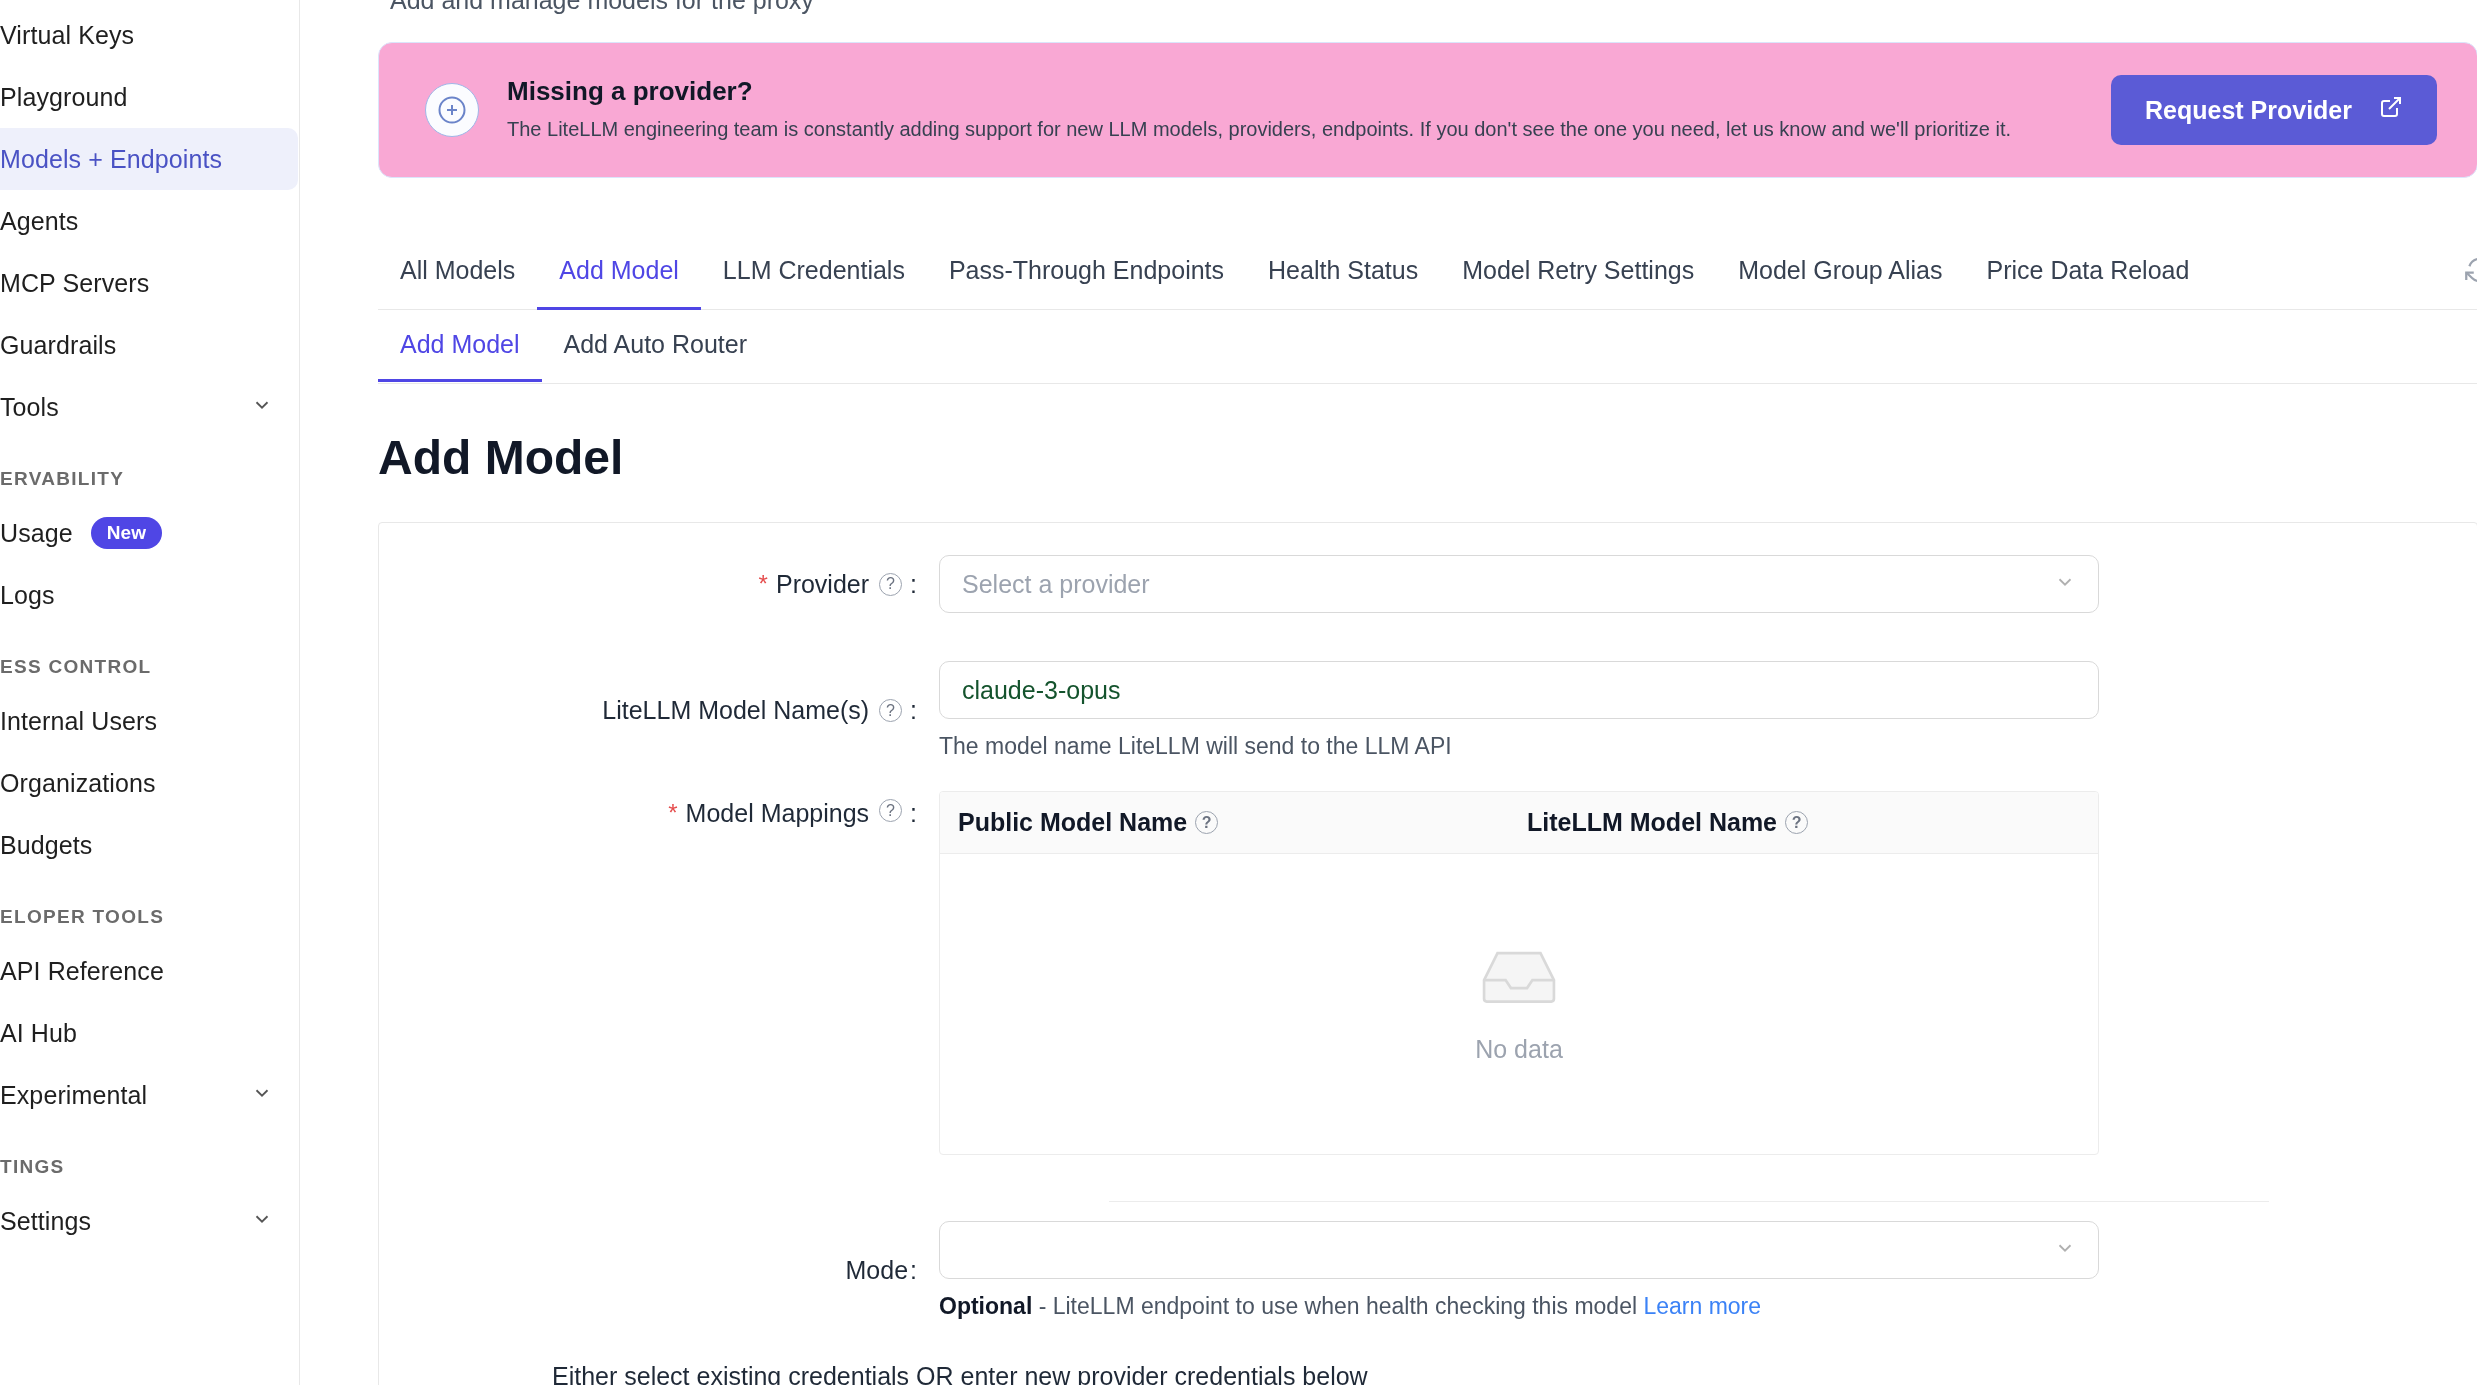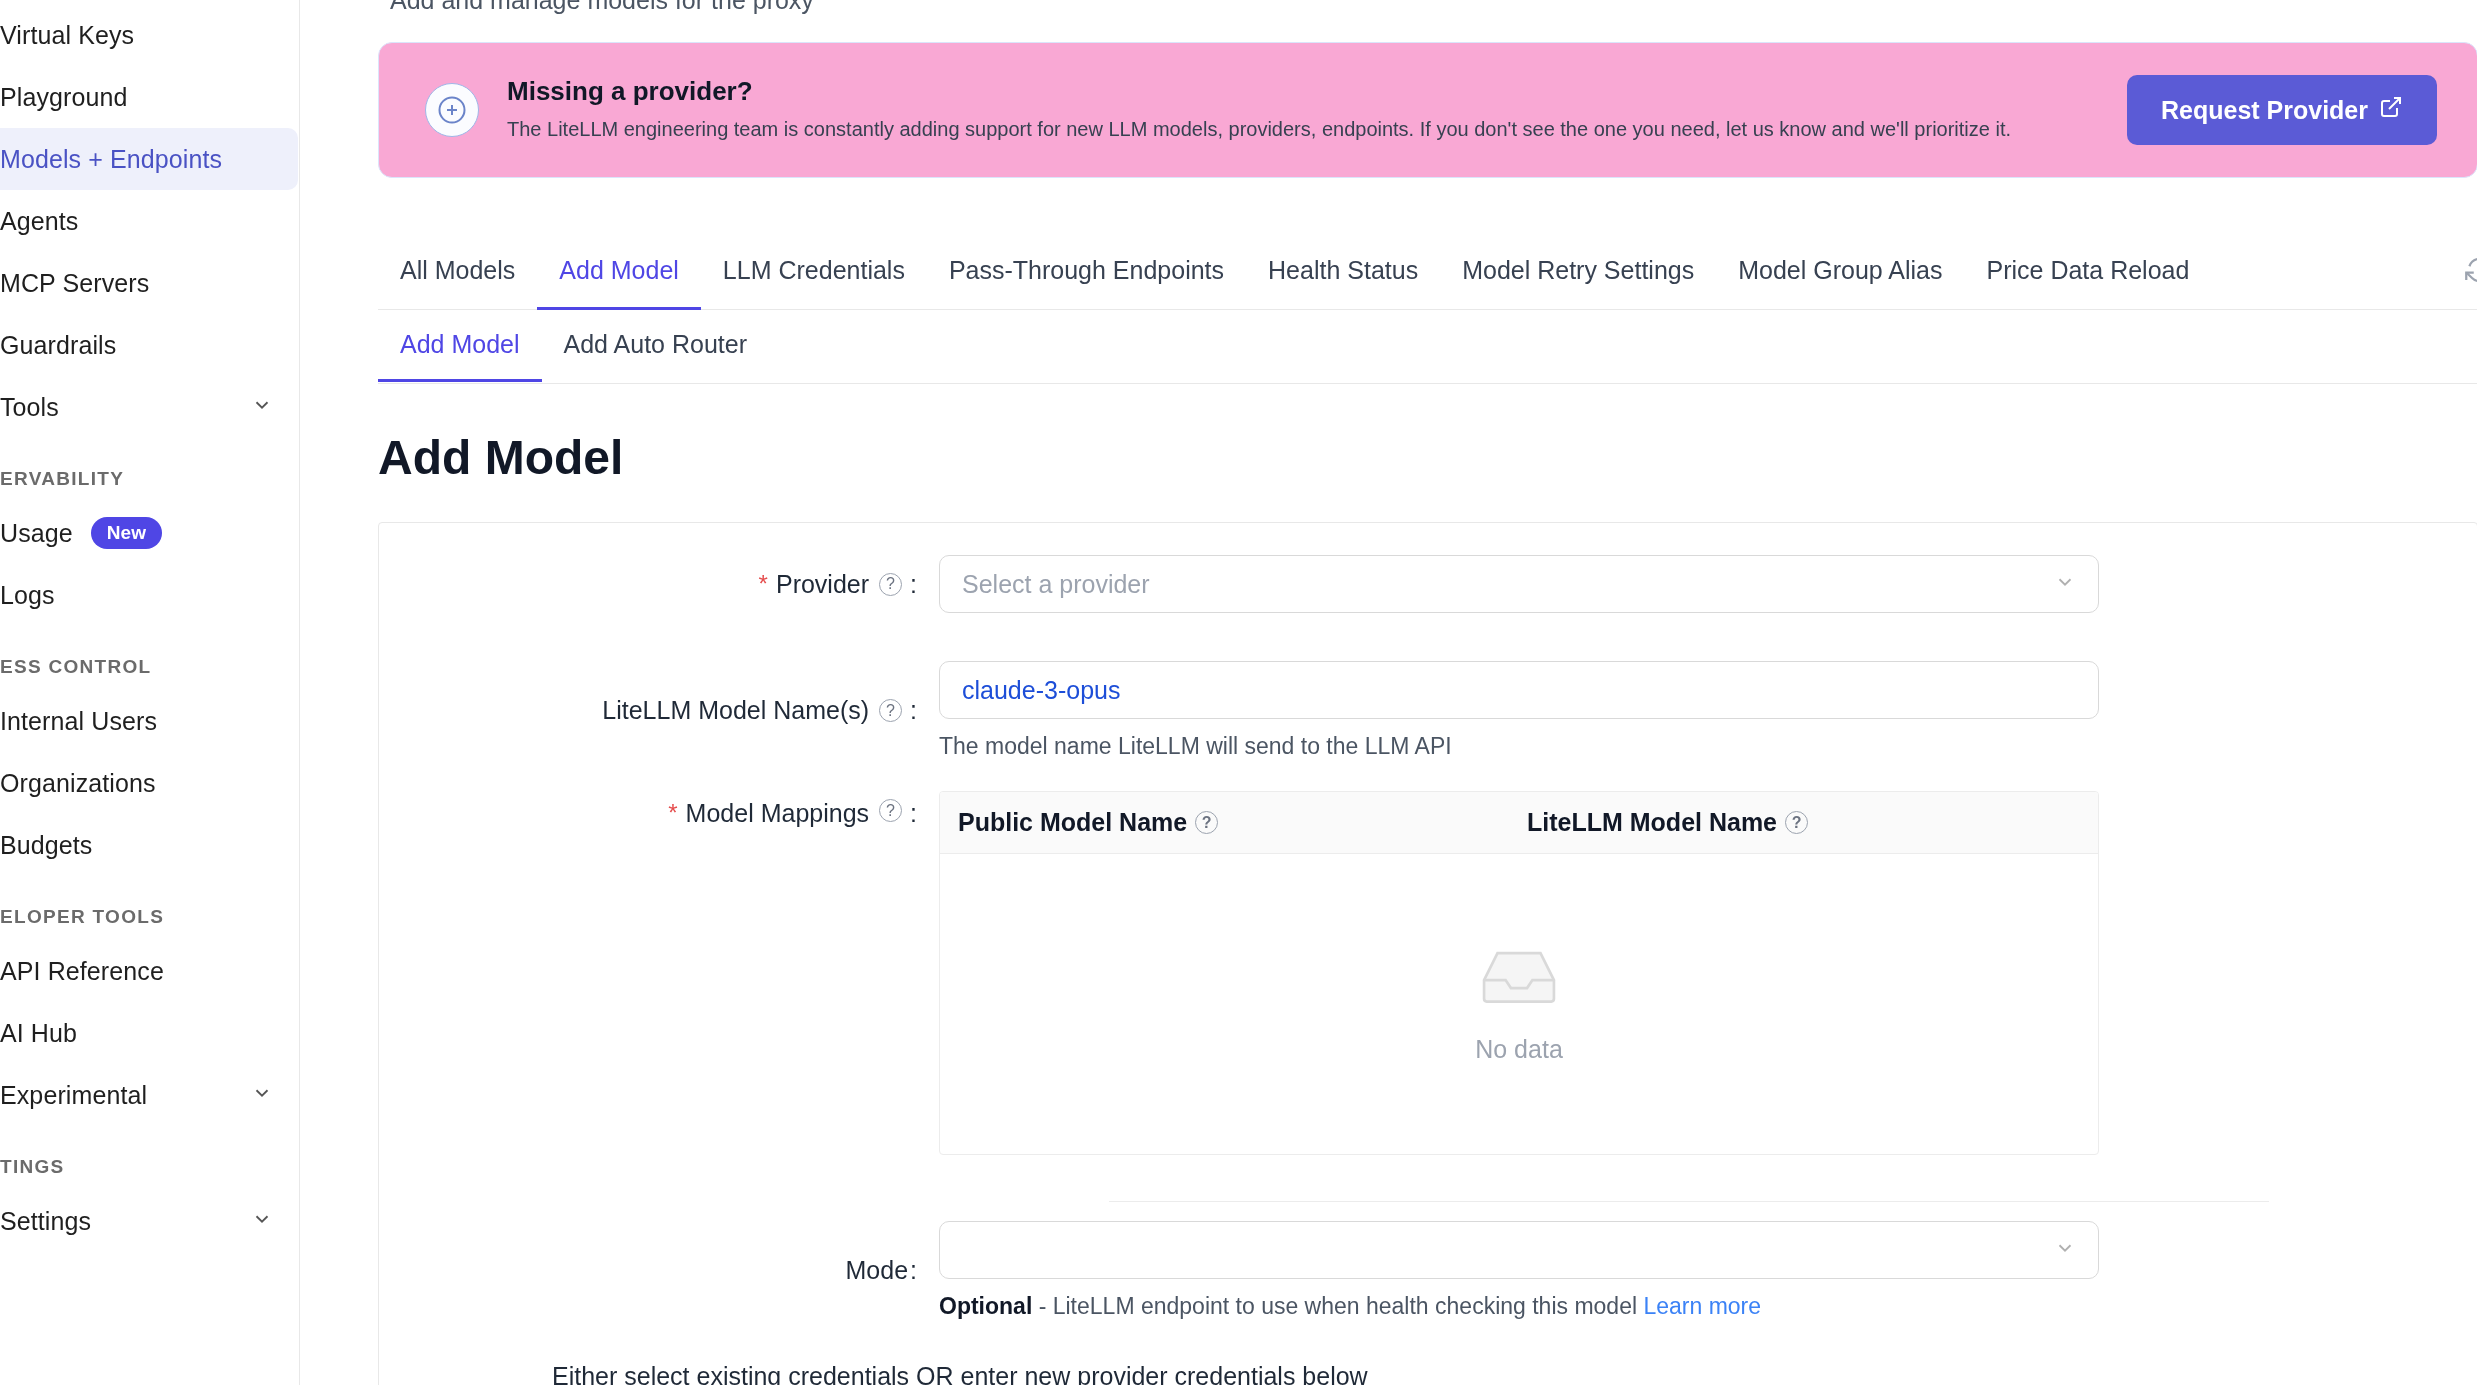--- a/index.html
+++ b/index.html
@@ -117,21 +117,21 @@
   .request-btn {
     margin-left: auto;
     margin-right: 14px;
     background: #5b5bd6;
     color: #fff;
     font-size: 25px;
     font-weight: bold;
     border: none;
     border-radius: 10px;
     padding: 20px 34px;
-    display: flex; align-items: center; gap: 11px;
+    display: flex; align-items: center; gap: 27px;
     cursor: pointer;
     white-space: nowrap;
   }
 
   
   .tabs-row {
     position: absolute;
     left: 78px; top: 248px;
     right: 0;
     height: 62px;
@@ -230,21 +230,21 @@
   .field { width: 1160px; }
   .select-box, .text-input {
     width: 1160px;
     height: 58px;
     border: 1px solid #d9d9d9;
     border-radius: 10px;
     font-size: 25px;
     display: flex;
     align-items: center;
     padding: 0 22px;
-    color: #1d4ed8;
+    color: #14532d;
     background: #fff;
   }
   .select-box { color: #9ca3af; justify-content: space-between; }
   .select-chevron { color: #9ca3af; font-size: 20px; }
   .hint {
     font-size: 23px;
     color: #4b5563;
     margin-top: 14px;
   }
   .hint .bold { font-weight: bold; color: #111827; }

